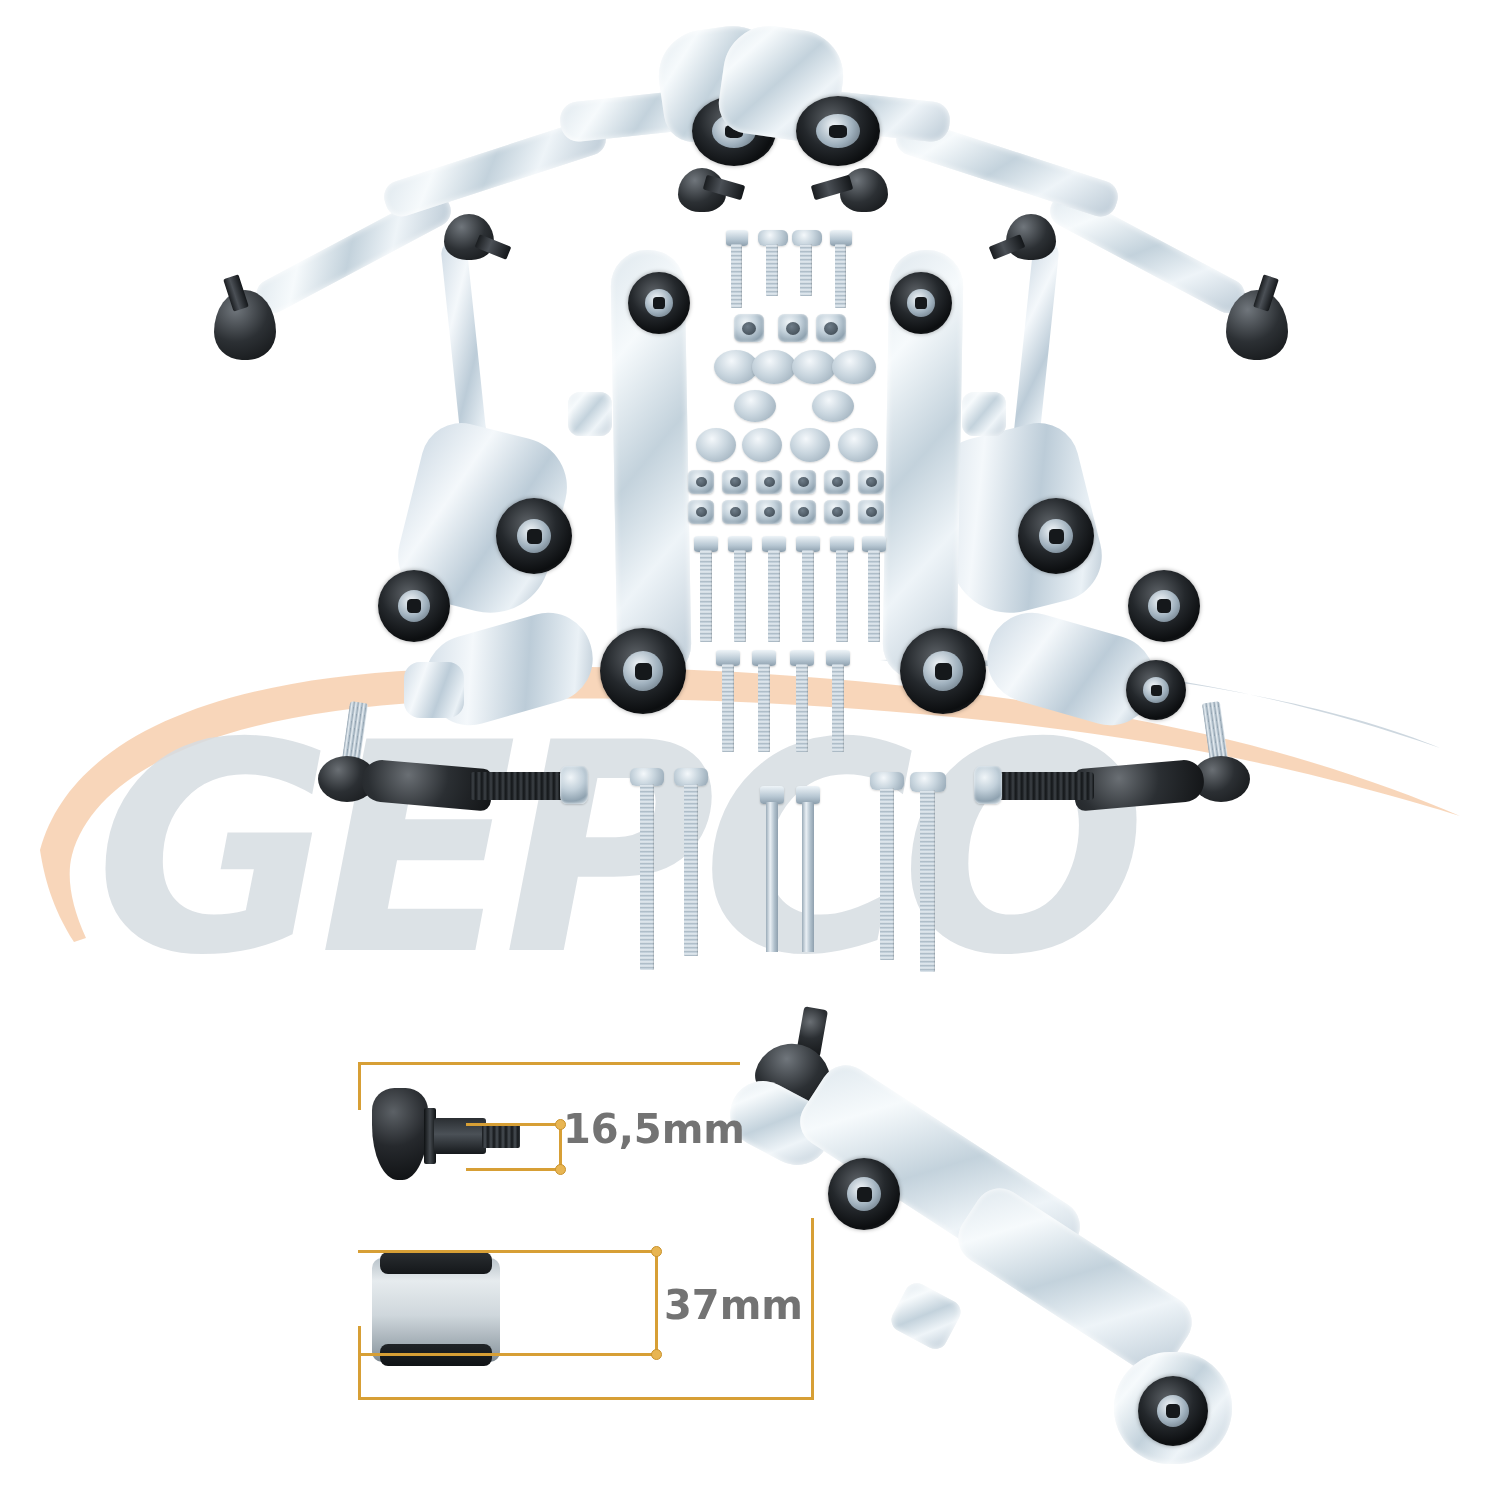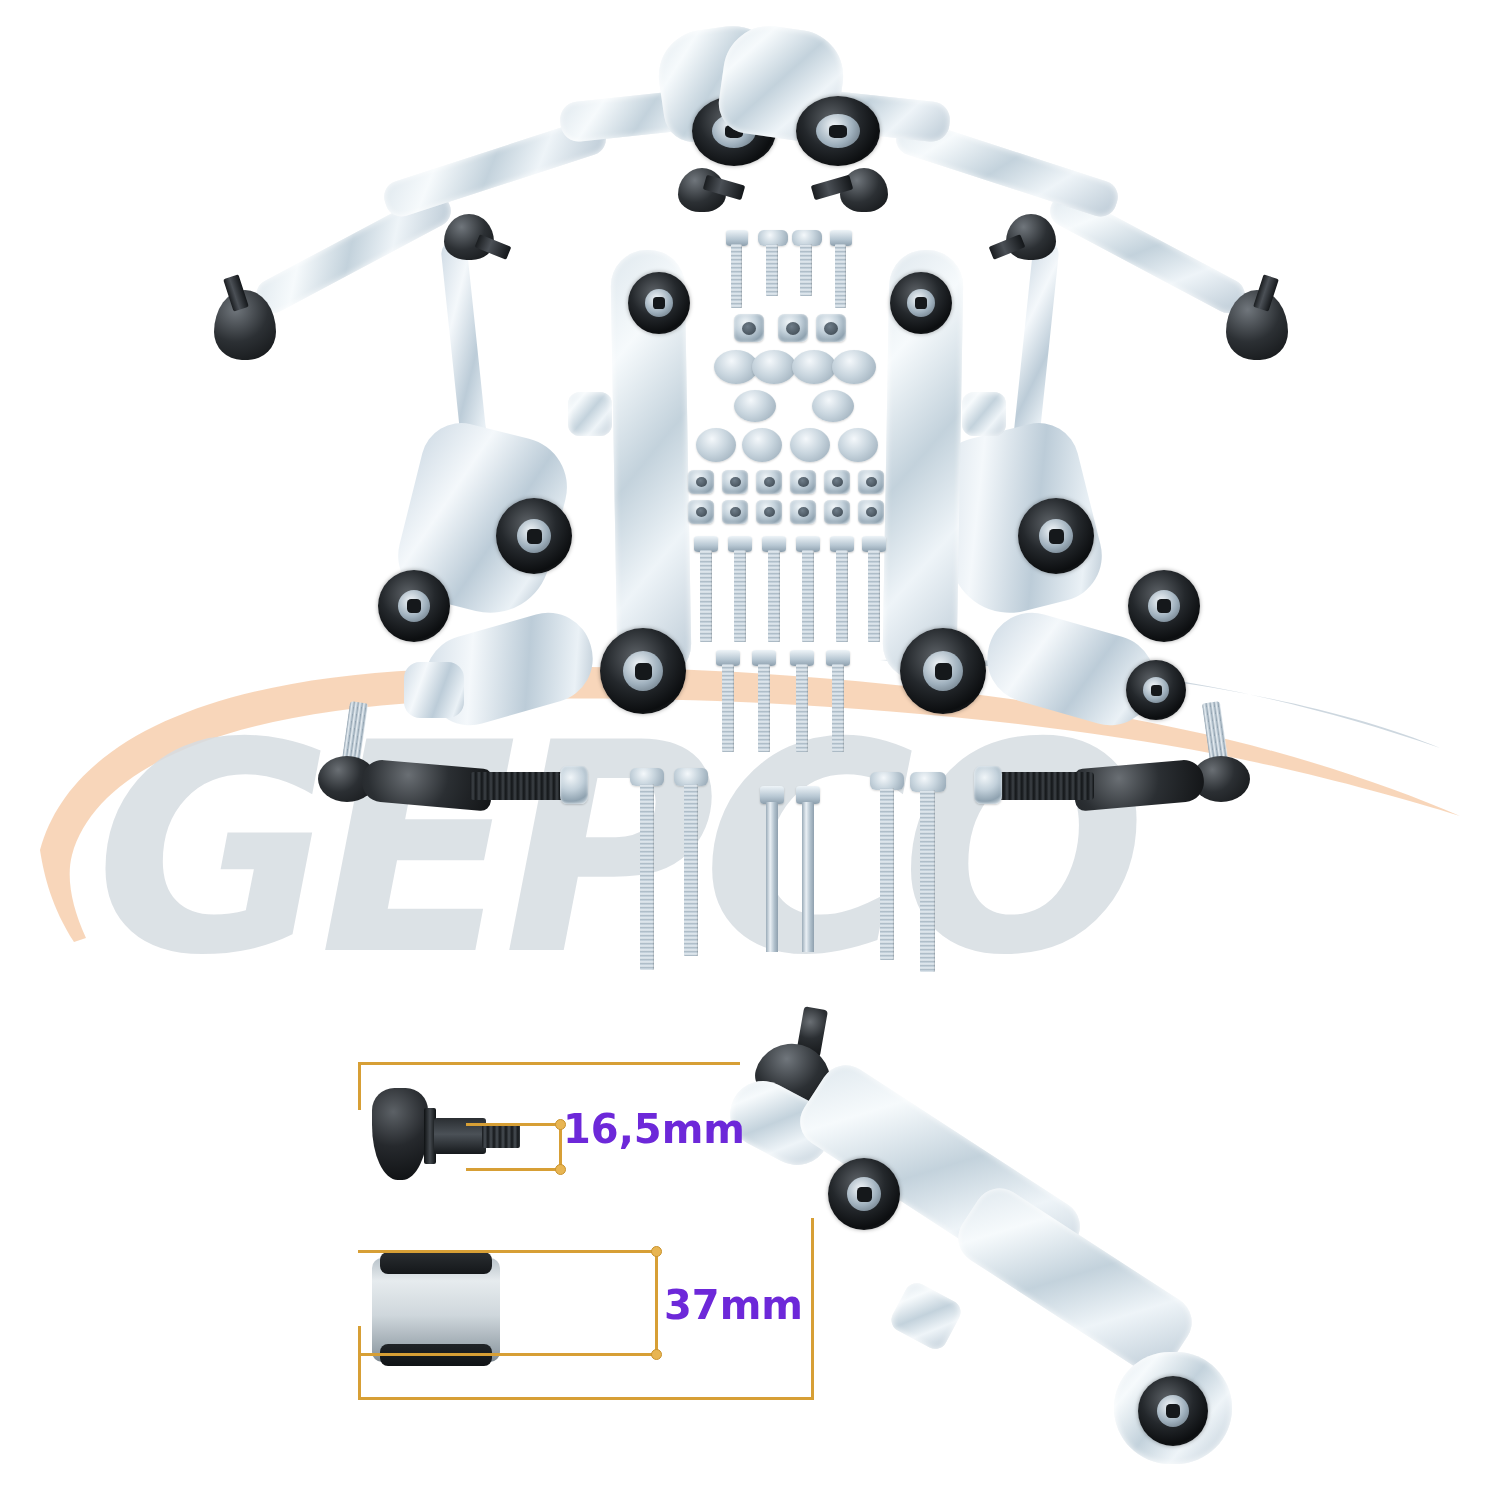--- a/index.html
+++ b/index.html
@@ -39,21 +39,21 @@
   .flange{border-radius:50%;background:radial-gradient(circle at 40% 32%,#f4f8fb 0%,#c8d5de 45%,#93a5b3 100%);
           display:flex;align-items:center;justify-content:center;box-shadow:0 1px 2px rgba(0,0,0,.15);}
   .bolt-head{border-radius:18%;background:linear-gradient(180deg,#eef4f8,#b6c6d2 60%,#8d9fad);
              box-shadow:0 1px 2px rgba(0,0,0,.2);}
   .shank{background:repeating-linear-gradient(180deg,#b7c6d2 0px,#e9eff4 2px,#9cadba 4px);
          border-radius:1px;box-shadow:inset -1px 0 1px rgba(0,0,0,.15);}
   .shank-sm{background:linear-gradient(90deg,#9aabb8,#eaf0f5 35%,#b0c0cc 70%,#8fa0ae);}
 
   
   .dimlabel{position:absolute;font-family:"DejaVu Sans",sans-serif;font-weight:bold;
-            color:#6d28d9;white-space:nowrap;}
+            color:#737373;white-space:nowrap;}
   .gold-h{position:absolute;height:3px;background:#d79f35;}
   .gold-v{position:absolute;width:3px;background:#d79f35;}
   .dot{position:absolute;width:9px;height:9px;border-radius:50%;background:#e8b552;
        border:1px solid #c9922c;}
 </style>
 </head>
 <body>
 
 <div id="stage">
 

